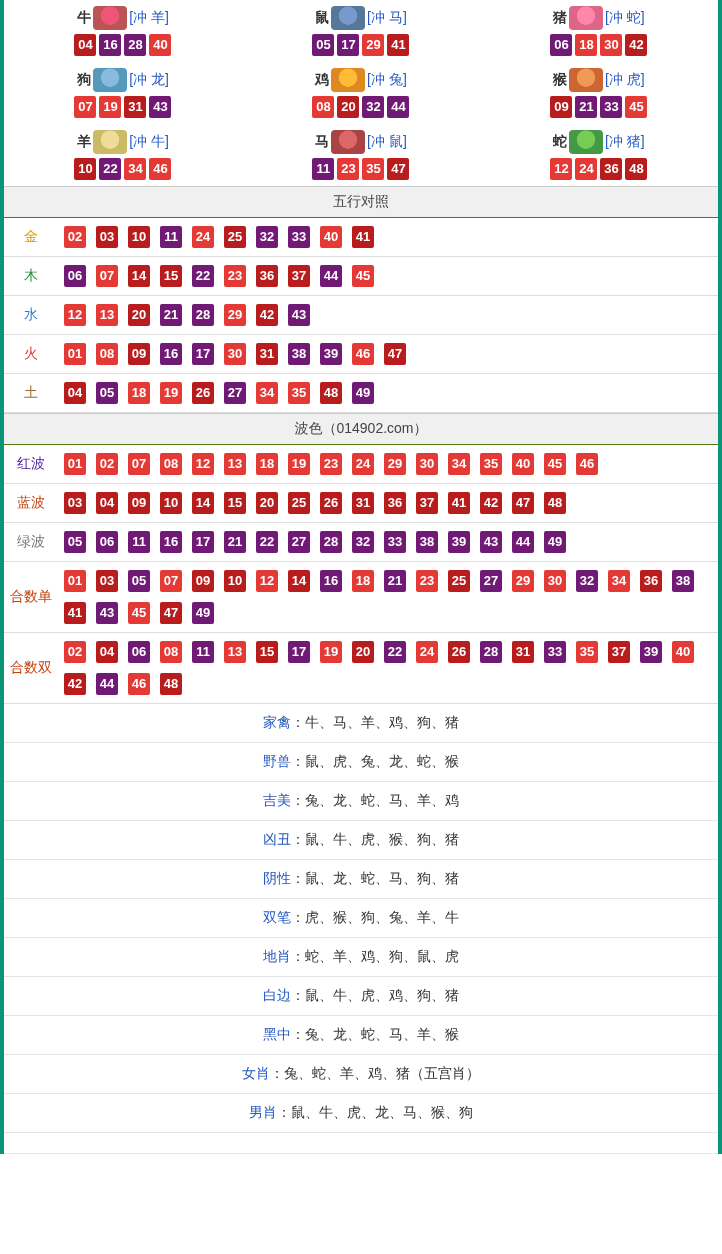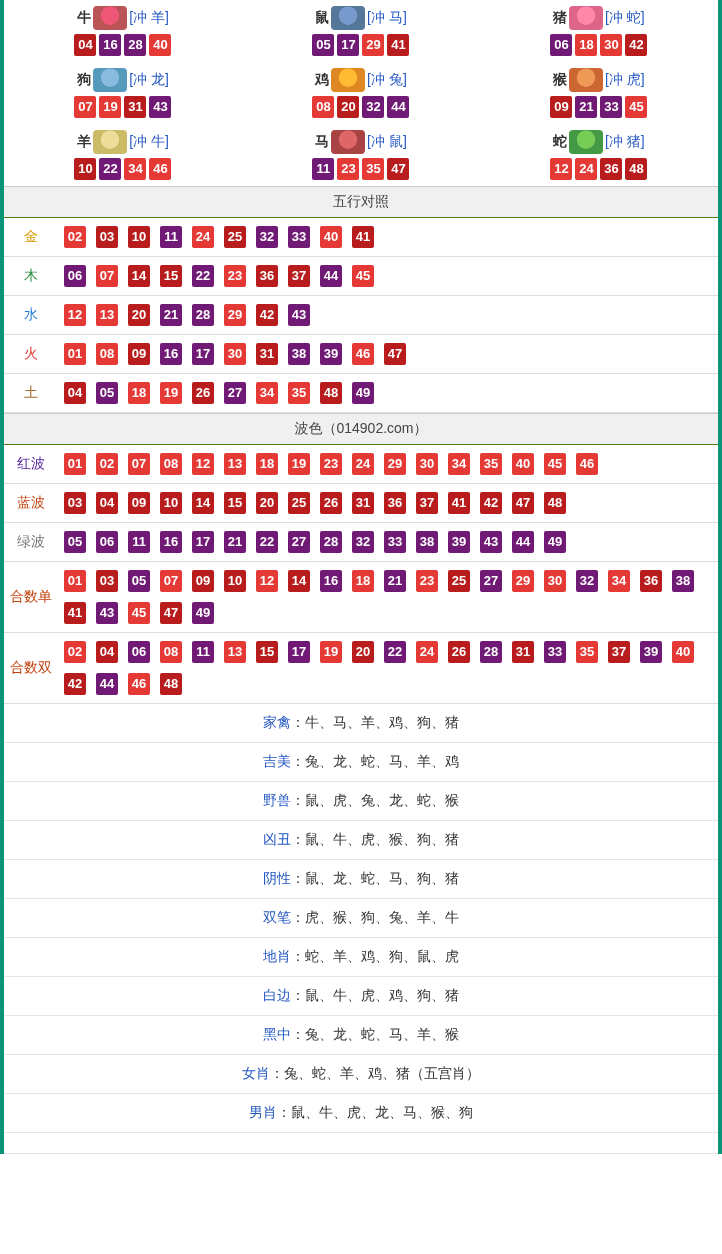--- a/index.html
+++ b/index.html
@@ -397,22 +397,22 @@
               <span class="ball red">46</span>
               <span class="ball blue">48</span>
             </div>
           </td>
         </tr>
       </tbody>
     </table>
 
   <div id="attrs">
       <div class="attr-row"><span class="attr-label">家禽</span><span class="attr-value">：牛、马、羊、鸡、狗、猪</span></div>
+      <div class="attr-row"><span class="attr-label">野兽</span><span class="attr-value">：鼠、虎、兔、龙、蛇、猴</span></div>
       <div class="attr-row"><span class="attr-label">吉美</span><span class="attr-value">：兔、龙、蛇、马、羊、鸡</span></div>
-      <div class="attr-row"><span class="attr-label">野兽</span><span class="attr-value">：鼠、虎、兔、龙、蛇、猴</span></div>
       <div class="attr-row"><span class="attr-label">凶丑</span><span class="attr-value">：鼠、牛、虎、猴、狗、猪</span></div>
       <div class="attr-row"><span class="attr-label">阴性</span><span class="attr-value">：鼠、龙、蛇、马、狗、猪</span></div>
       <div class="attr-row"><span class="attr-label">双笔</span><span class="attr-value">：虎、猴、狗、兔、羊、牛</span></div>
       <div class="attr-row"><span class="attr-label">地肖</span><span class="attr-value">：蛇、羊、鸡、狗、鼠、虎</span></div>
       <div class="attr-row"><span class="attr-label">白边</span><span class="attr-value">：鼠、牛、虎、鸡、狗、猪</span></div>
       <div class="attr-row"><span class="attr-label">黑中</span><span class="attr-value">：兔、龙、蛇、马、羊、猴</span></div>
       <div class="attr-row"><span class="attr-label">女肖</span><span class="attr-value">：兔、蛇、羊、鸡、猪（五宫肖）</span></div>
       <div class="attr-row"><span class="attr-label">男肖</span><span class="attr-value">：鼠、牛、虎、龙、马、猴、狗</span></div>
       <div class="attr-row"></div>
     </div>

